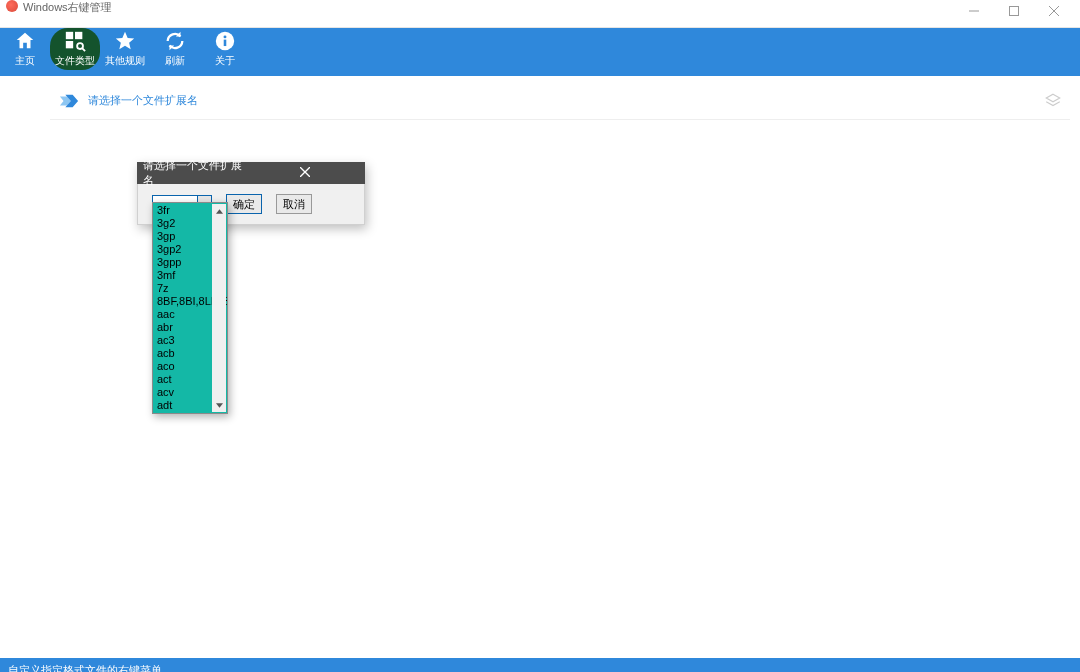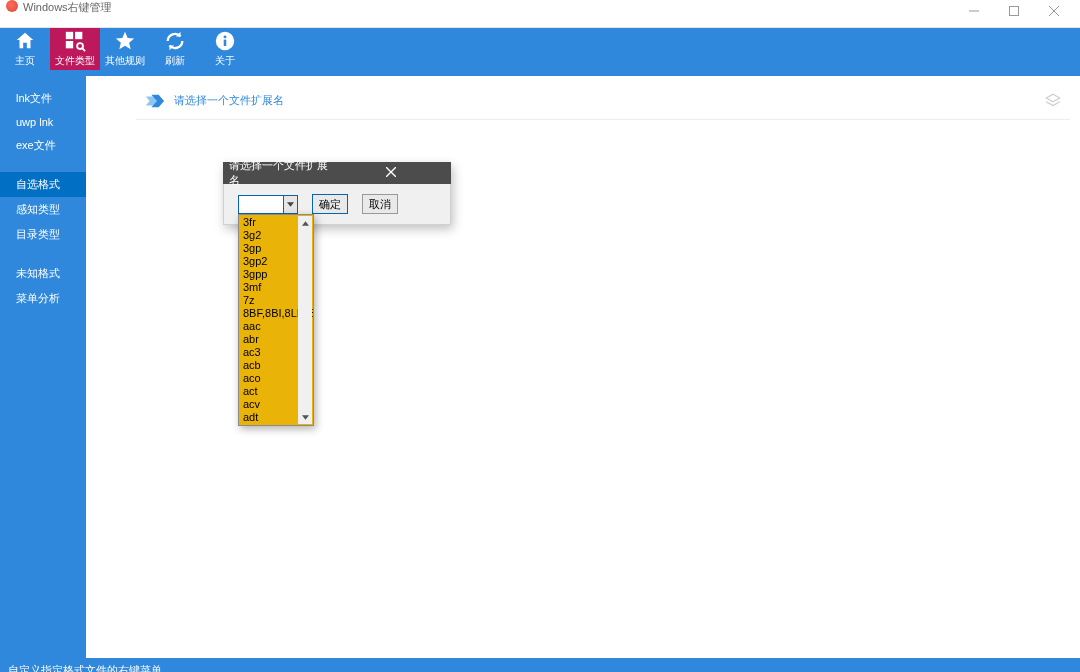--- a/index.html
+++ b/index.html
@@ -9,21 +9,21 @@
     .titlebar { height: 28px; background: #fff; display: flex; align-items: flex-start; padding: 0 6px; border-bottom: 1px solid #e5e5e5; }
     .titlebar-icon { width: 12px; height: 12px; border-radius: 50%; background: radial-gradient(circle at 40% 40%, #ff6b5b 0%, #d94a3a 100%); margin-right: 5px; }
     .titlebar-title { font-size: 11px; color: #666; flex: 1; }
     .win-controls { display: flex; }
     .win-btn { width: 40px; height: 22px; display: flex; align-items: center; justify-content: center; color: #333; font-size: 12px; }
     .win-btn svg { width: 10px; height: 10px; }
 
     
     .header { height: 48px; background: #2f88db; display: flex; align-items: flex-start; }
     .hbtn { width: 50px; display: flex; flex-direction: column; align-items: center; justify-content: center; color: #fff; cursor: pointer; }
-    .hbtn.active { background: #be185d; }
+    .hbtn.active { background: #14532d; border-radius: 18px; }
     .hbtn .icon { display: flex; align-items: center; justify-content: center; height: 26px; }
     .hbtn .lbl { font-size: 10px; margin-bottom: 2px; }
 
     
     .body { display: flex; height: calc(100% - 22px - 48px - 20px); position: relative; }
 
     
     .sidebar { width: 86px; background: #2f88db; color: #fff; padding-top: 10px; }
     .side-item { font-size: 11px; padding: 5px 10px 5px 16px; cursor: pointer; }
     .side-item.active { background: #006fc4; }
@@ -42,21 +42,21 @@
     .dlg-titlebar span { flex: 1; }
     .dlg-close { width: 18px; text-align: center; cursor: pointer; }
     .dlg-body { background: #f0f0f0; border: 1px solid #d0d0d0; border-top: none; display: flex; align-items: center; gap: 14px; padding: 10px 14px; }
     .combo { width: 60px; height: 19px; border: 1px solid #0a64ad; background: #fff; display: flex; }
     .combo-input { flex: 1; border: none; background: #fff; font-size: 11px; padding-left: 2px; outline: none; min-width: 0; }
     .combo-arrow { width: 14px; background: #e6e6e6; border-left: 1px solid #0a64ad; display: flex; align-items: center; justify-content: center; }
     .dlg-btn { width: 36px; height: 20px; border: 1px solid #999; background: #e9e9e9; font-size: 11px; text-align: center; line-height: 18px; cursor: pointer; }
     .dlg-btn.primary { border: 1px solid #0a64ad; }
 
     
-    .dropdown { position: absolute; left: 152px; top: 138px; width: 76px; background: #eab308; border: 1px solid #8a8a8a; box-shadow: 2px 3px 8px rgba(0,0,0,0.3); padding: 1px 0; }
+    .dropdown { position: absolute; left: 152px; top: 126px; width: 76px; background: #14b8a6; border: 1px solid #8a8a8a; box-shadow: 2px 3px 8px rgba(0,0,0,0.3); padding: 1px 0; }
     .dd-scroll-track { position: absolute; right: 1px; top: 1px; bottom: 1px; width: 14px; background: #f0f0f0; display: flex; flex-direction: column; justify-content: space-between; }
     .dd-scroll-btn { height: 14px; display: flex; align-items: center; justify-content: center; color: #555; }
     .dd-item { font-size: 11px; color: #000; padding: 0 4px; line-height: 13px; cursor: pointer; white-space: nowrap; overflow: hidden; }
 
     
     .statusbar { height: 24px; background: #2f88db; color: #fff; font-size: 11px; display: flex; align-items: center; padding-left: 8px; }
   </style>
 </head>
 <body>
 
@@ -130,32 +130,20 @@
           <circle cx="12" cy="7.5" r="1.6" fill="#2f88db"></circle>
           <rect x="10.6" y="10.5" width="2.8" height="7" fill="#2f88db"></rect>
         </svg>
     </div>
     <div class="lbl">关于</div>
   </div>
 </div>
 
 <div class="body">
 
-  <div class="sidebar">
-    <div class="side-item">lnk文件</div>
-    <div class="side-item">uwp lnk</div>
-    <div class="side-item">exe文件</div>
-    <div class="side-spacer"></div>
-    <div class="side-item active">自选格式</div>
-    <div class="side-item">感知类型</div>
-    <div class="side-item">目录类型</div>
-    <div class="side-spacer"></div>
-    <div class="side-item">未知格式</div>
-    <div class="side-item">菜单分析</div>
-  </div>
 
   <div class="content">
     <div class="content-head">
       <div class="blue-arrow">
         <svg width="22" height="20" viewBox="0 0 24 22">
             <polygon points="2,6 10,6 14,11 10,16 2,16 6,11" fill="#8dc6f2"></polygon>
             <polygon points="8,4 16,4 22,11 16,18 8,18 14,11" fill="#2f88db"></polygon>
           </svg>
       </div>
       <div class="content-title">请选择一个文件扩展名</div>

